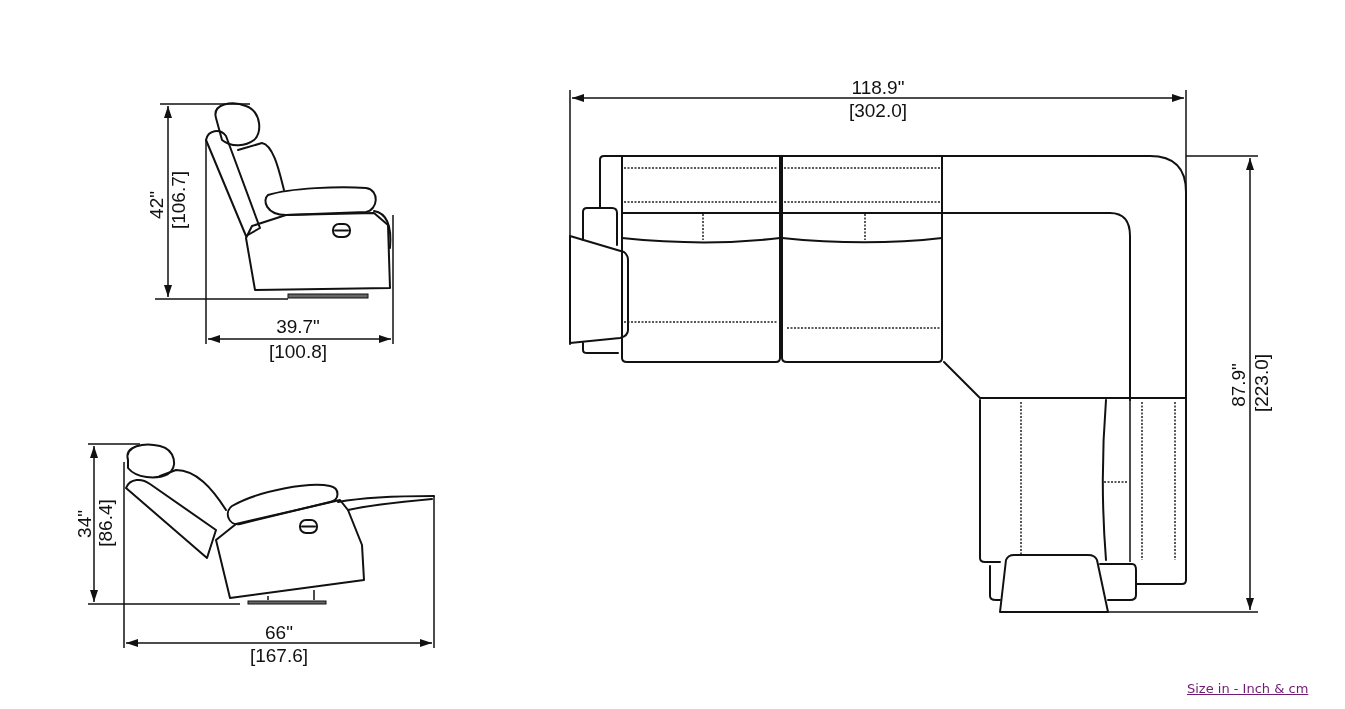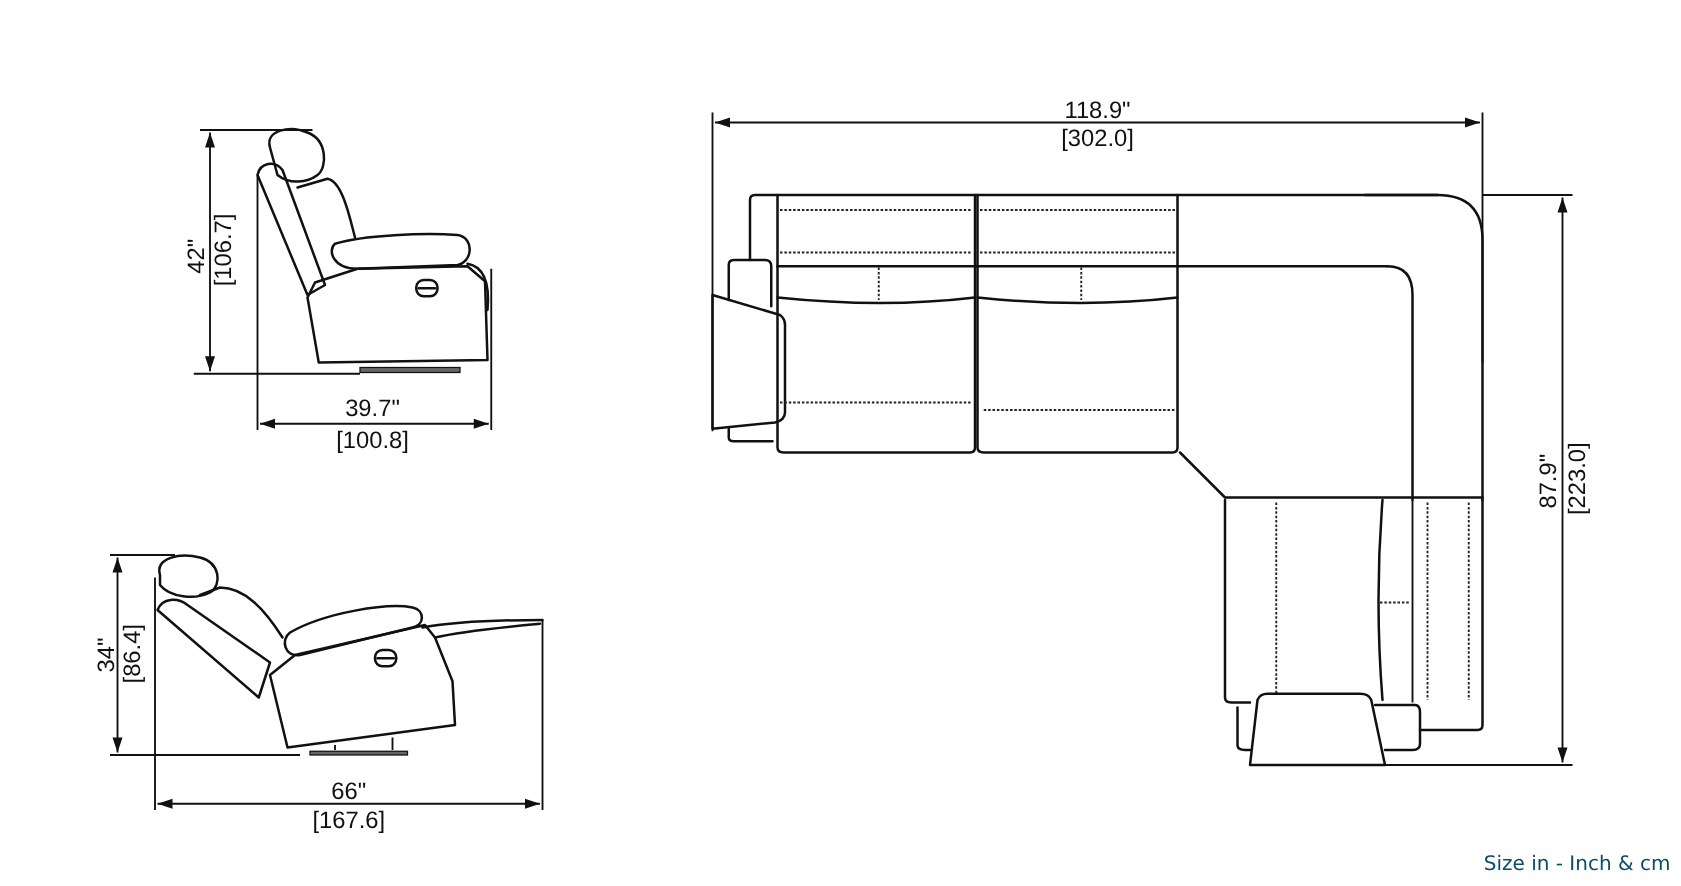--- a/index.html
+++ b/index.html
@@ -2,21 +2,21 @@
 <html><head>
   <meta charset="utf-8">
   <style>
     html, body { margin: 0; padding: 0; background: #ffffff; }
     body { width: 1345px; height: 709px; position: relative; overflow: hidden; font-family: "Liberation Sans", sans-serif; }
     #canvas { position: absolute; left: 0; top: 0; }
     .dim { font-family: "Liberation Sans", sans-serif; font-size: 19px; fill: #111; }
     .ln { stroke: #111; fill: none; stroke-width: 2; stroke-linejoin: round; stroke-linecap: round; }
     .thin { stroke: #111; fill: none; stroke-width: 1.5; }
     .dot { stroke: #222; fill: none; stroke-width: 1.5; stroke-dasharray: 2 1.5; }
-    .footnote { position: absolute; left: 1187px; top: 681px; font-size: 16px; color: #0c4a6e; font-family: "DejaVu Sans", sans-serif; }
+    .footnote { position: absolute; left: 1187px; top: 681px; font-size: 13px; color: #701a75; font-family: "DejaVu Sans", sans-serif; text-decoration: underline; }
   </style>
 </head>
 <body>
 
 <svg id="canvas" width="1345" height="709" viewBox="0 0 1345 709">
 
   <g>
 
     <path class="ln" d="M216,118 C212,104 232,100 246,106 C262,112 262,134 254,140 C246,146 232,148 222,140 Z"></path>
 

